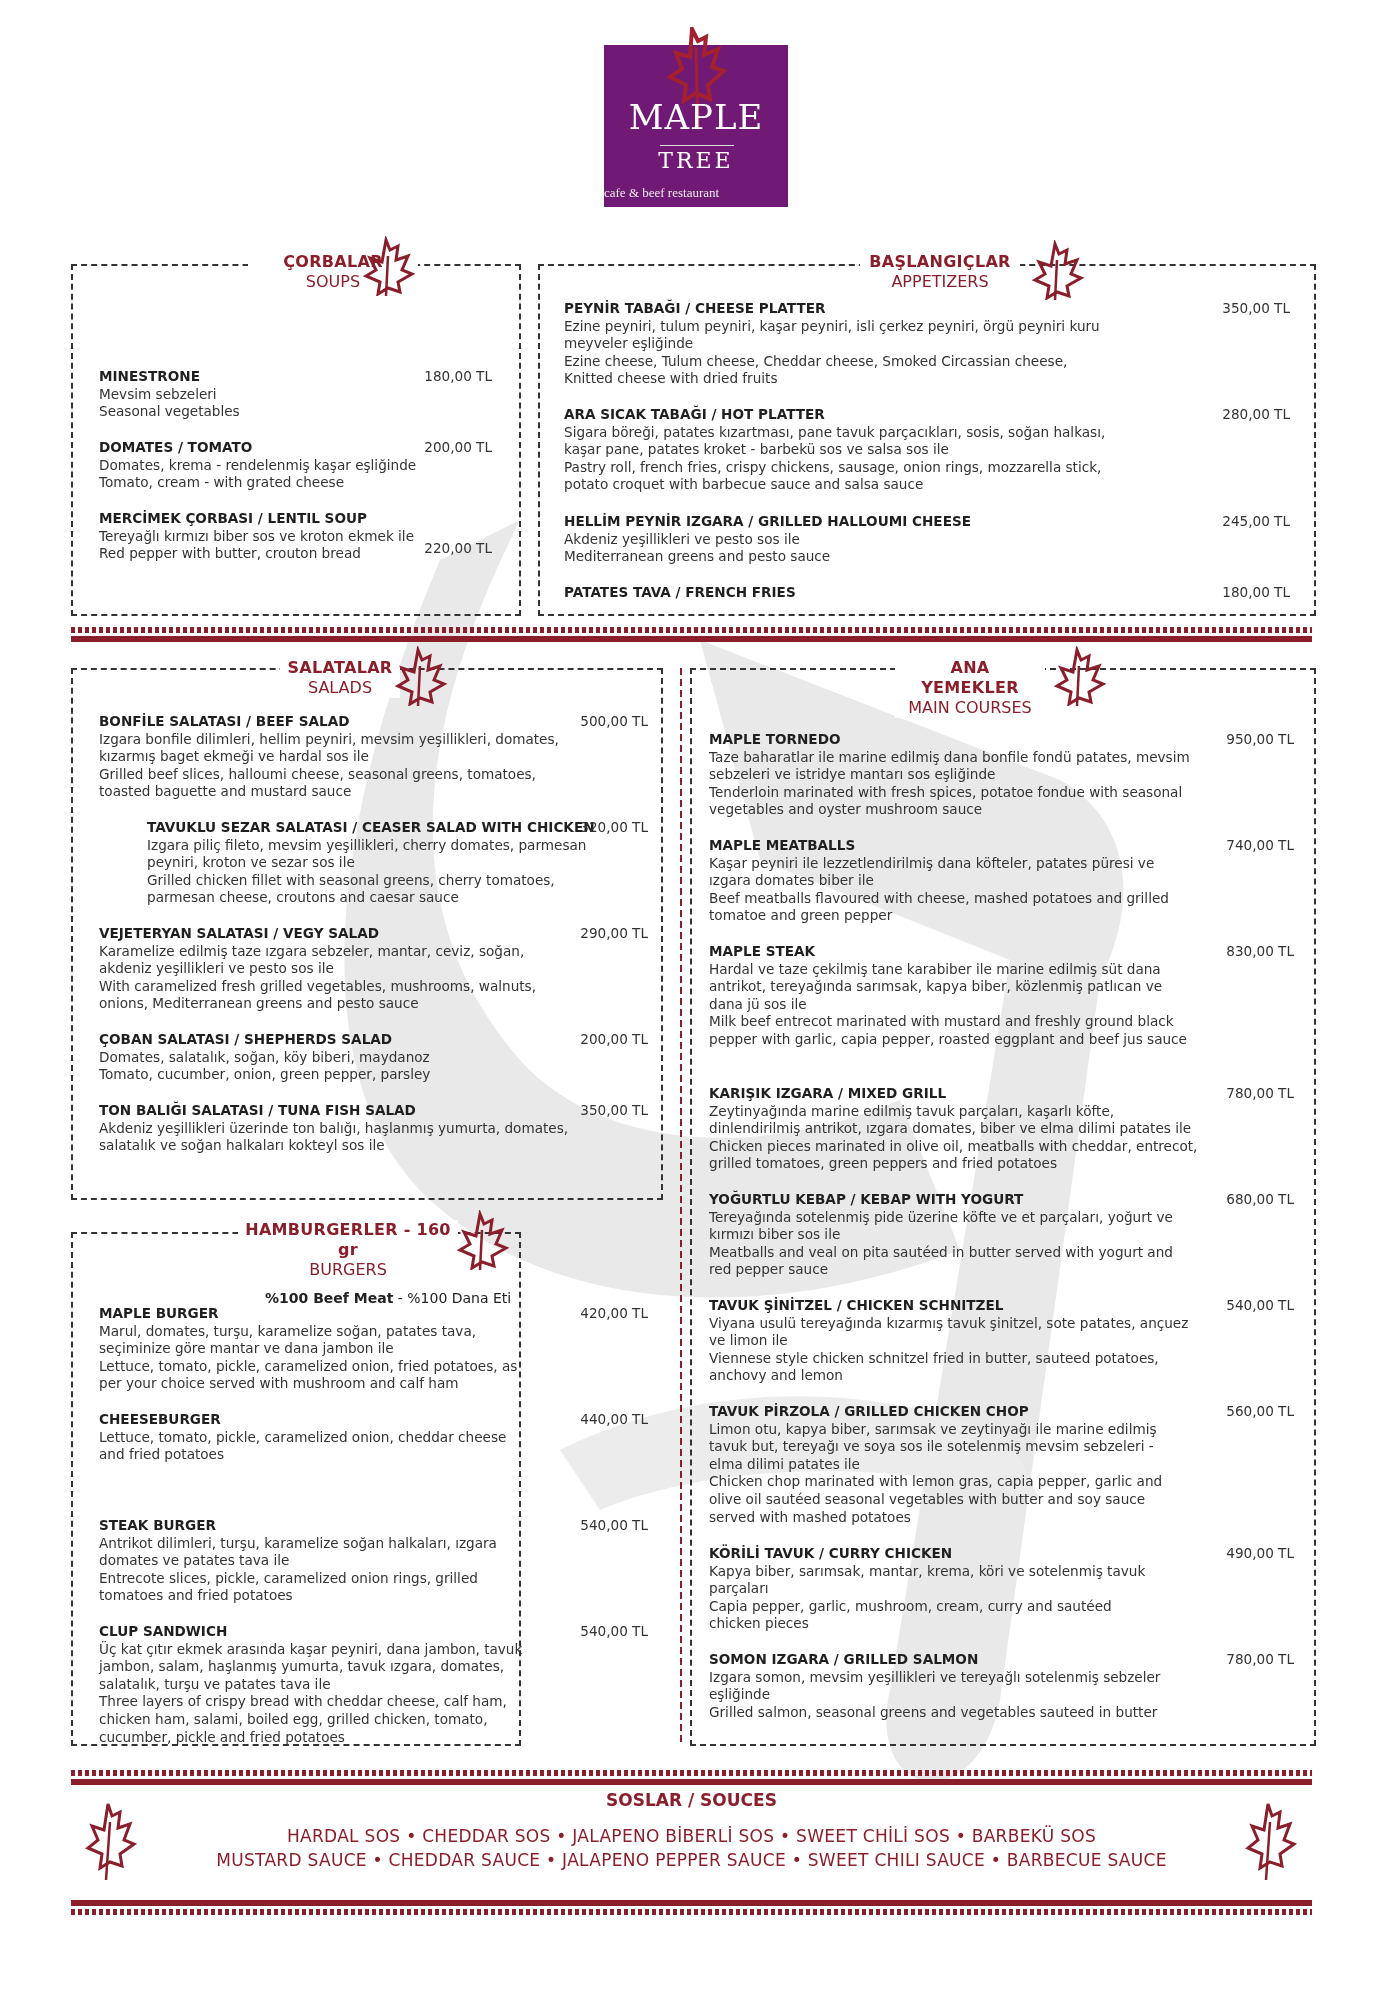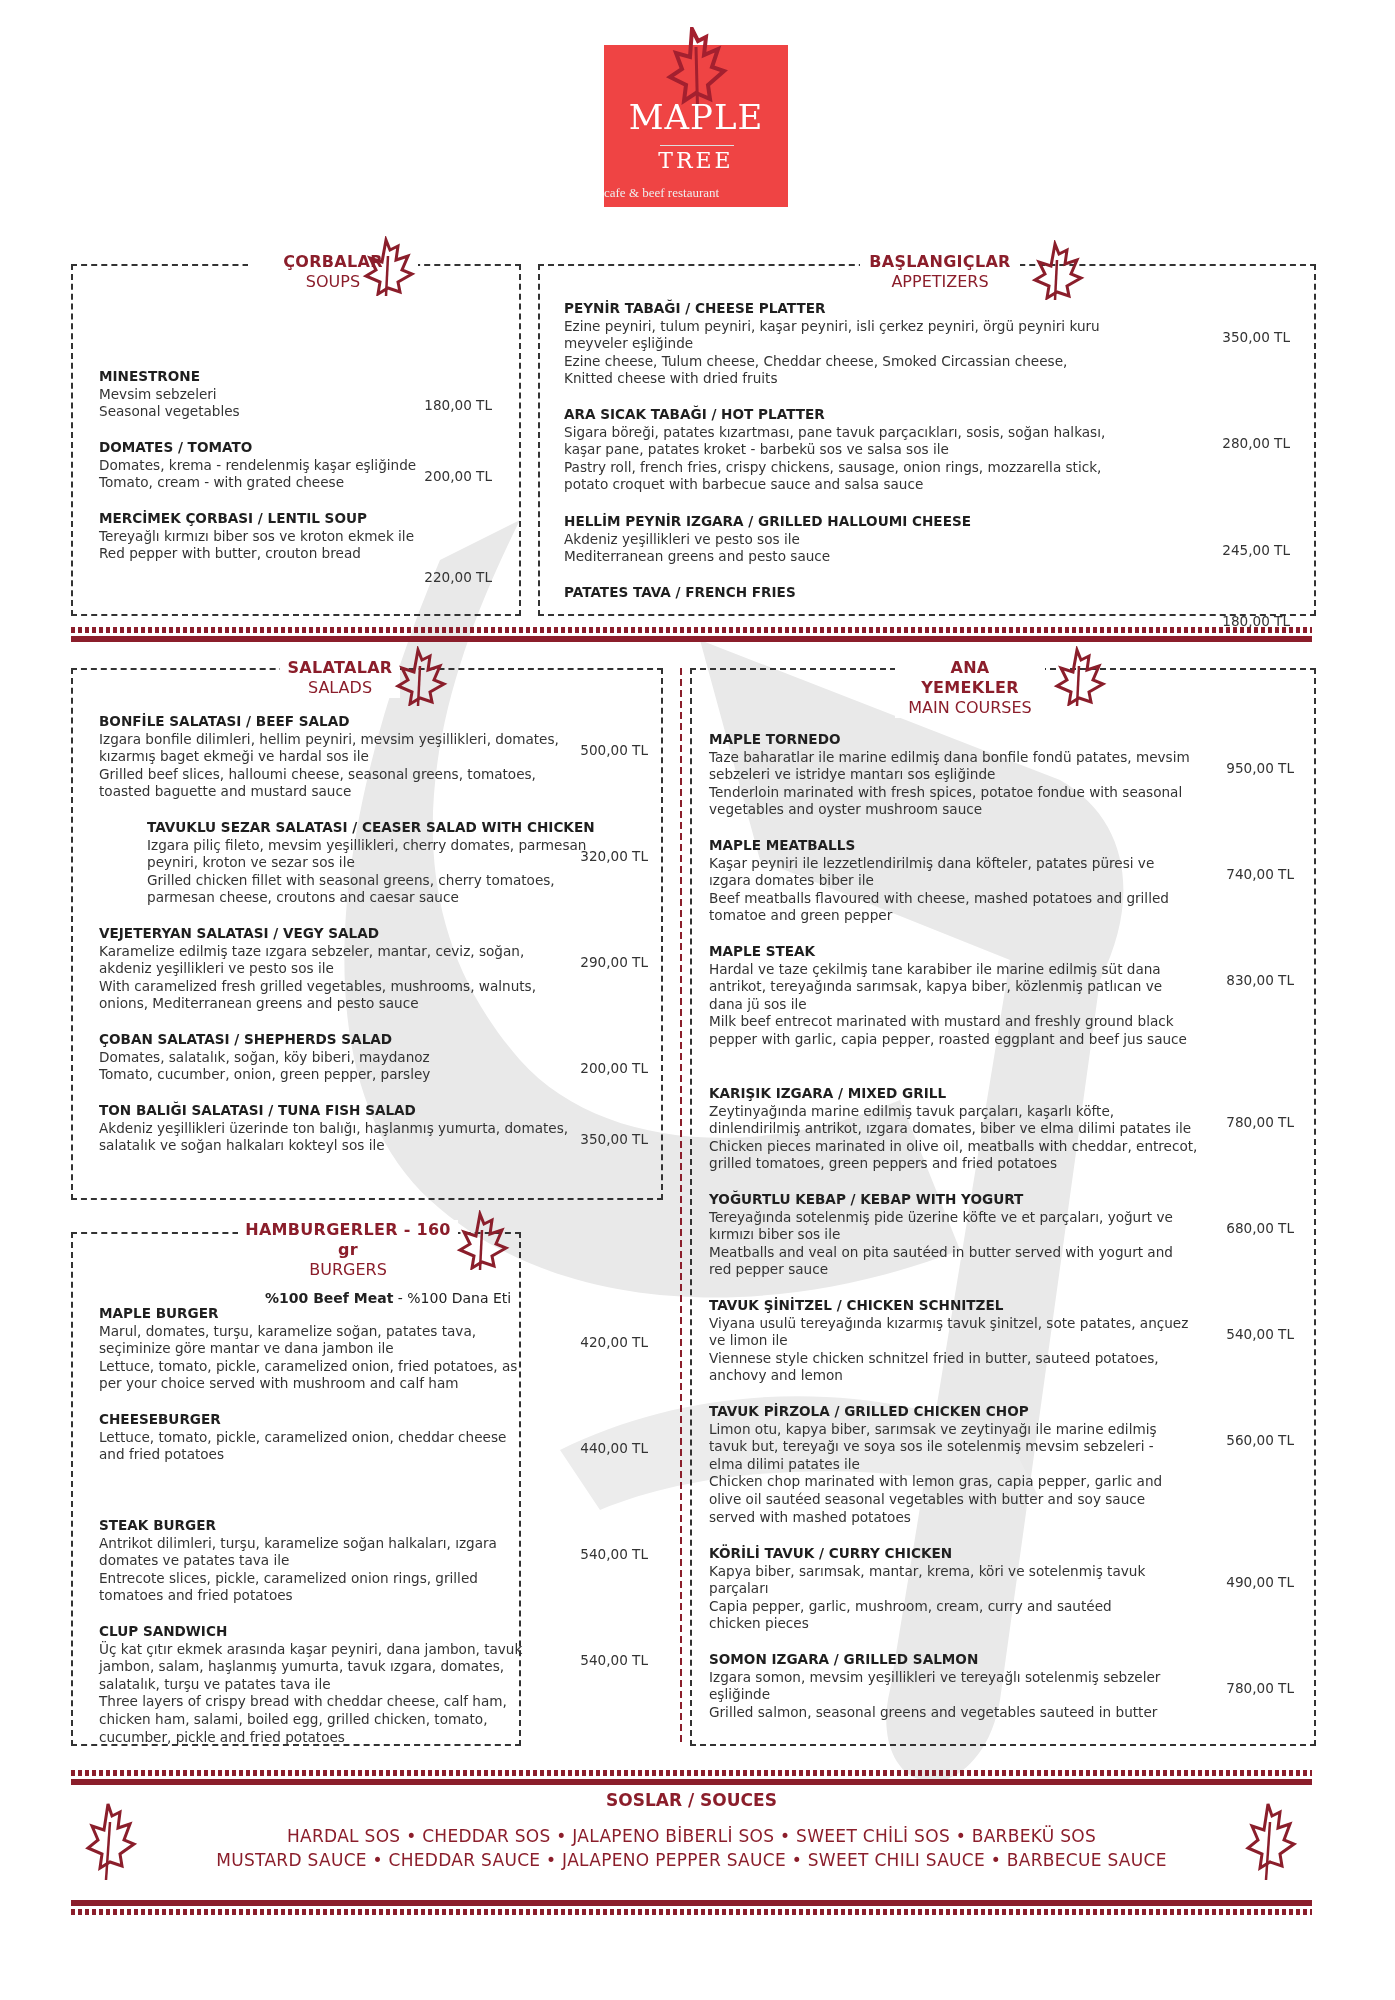--- a/index.html
+++ b/index.html
@@ -1,42 +1,42 @@
 <!DOCTYPE html>
 <html><head>
 <meta charset="utf-8">
 <style>
   * { box-sizing: border-box; margin: 0; padding: 0; }
   html, body { width: 1395px; height: 2000px; background: #ffffff; overflow: hidden; }
   body { position: relative; font-family: "DejaVu Sans", sans-serif; color: #2b2b2b; }
 
   .watermark { position: absolute; left: 0; top: 0; width: 1395px; height: 2000px; pointer-events: none; z-index: 0; }
 
-  .logo { position: absolute; left: 604px; top: 45px; width: 184px; height: 162px; background: #ef4444; z-index: 2; }
+  .logo { position: absolute; left: 604px; top: 45px; width: 184px; height: 162px; background: #701a75; z-index: 2; }
   .logo .leaf { position: absolute; left: 58px; top: -18px; width: 70px; height: 100px; }
   .logo .maple { position: absolute; left: 0; width: 100%; top: 52px; text-align: center; color: #fff;
                  font-family: "DejaVu Serif", serif; font-size: 34px; letter-spacing: 1px; }
   .logo .rule { position: absolute; left: 56px; width: 74px; top: 100px; height: 1px; background: #ddd; }
   .logo .tree { position: absolute; left: 0; width: 100%; top: 103px; text-align: center; color: #fff;
                 font-family: "DejaVu Serif", serif; font-size: 22px; letter-spacing: 3px; }
   .logo .tag { position: absolute; left: 0; width: 100%; top: 140px; text-align: left; color: #eee;
                font-family: "Liberation Serif", serif; font-size: 13px; }
 
   .box { position: absolute; border: 2px dashed #333; z-index: 1; }
   .box::before { content: ""; position: absolute; inset: -2px; }
 
   .sec-head { position: absolute; z-index: 3; text-align: center; background: #fff; padding: 0 6px; }
   .sec-head .tr { color: #8b1e2b; font-weight: bold; font-size: 16px; line-height: 20px; letter-spacing: 0.3px; }
   .sec-head .en { color: #8b1e2b; font-size: 16px; line-height: 20px; }
   .sec-head svg { position: absolute; }
 
   .item { position: absolute; z-index: 2; font-size: 13.6px; line-height: 17.6px; color: #333; }
   .item .name { font-weight: bold; font-size: 13.6px; color: #1f1f1f; }
   .item .desc { display: block; }
-  .price { position: absolute; z-index: 2; font-size: 13.6px; color: #333; text-align: right; width: 110px; margin-top: 29px; }
+  .price { position: absolute; z-index: 2; font-size: 13.6px; color: #333; text-align: right; width: 110px; }
 
   .band { position: absolute; left: 71px; width: 1241px; z-index: 1; }
   .band .dots { height: 6px; background: repeating-linear-gradient(90deg, #8b1e2b 0 4px, transparent 4px 7px); }
   .band .solid { height: 6px; background: #8b1e2b; }
 
   .vdiv { position: absolute; width: 2px; z-index: 1; background: repeating-linear-gradient(180deg, #8b1e2b 0 7px, transparent 7px 11px); }
 
   .sauces { position: absolute; left: 71px; width: 1241px; top: 1790px; text-align: center; z-index: 2; }
   .sauces .title { color: #8b1e2b; font-weight: bold; font-size: 17px; }
   .sauces .line { color: #8b1e2b; font-size: 17px; margin-top: 16px; letter-spacing: 0.3px; }

